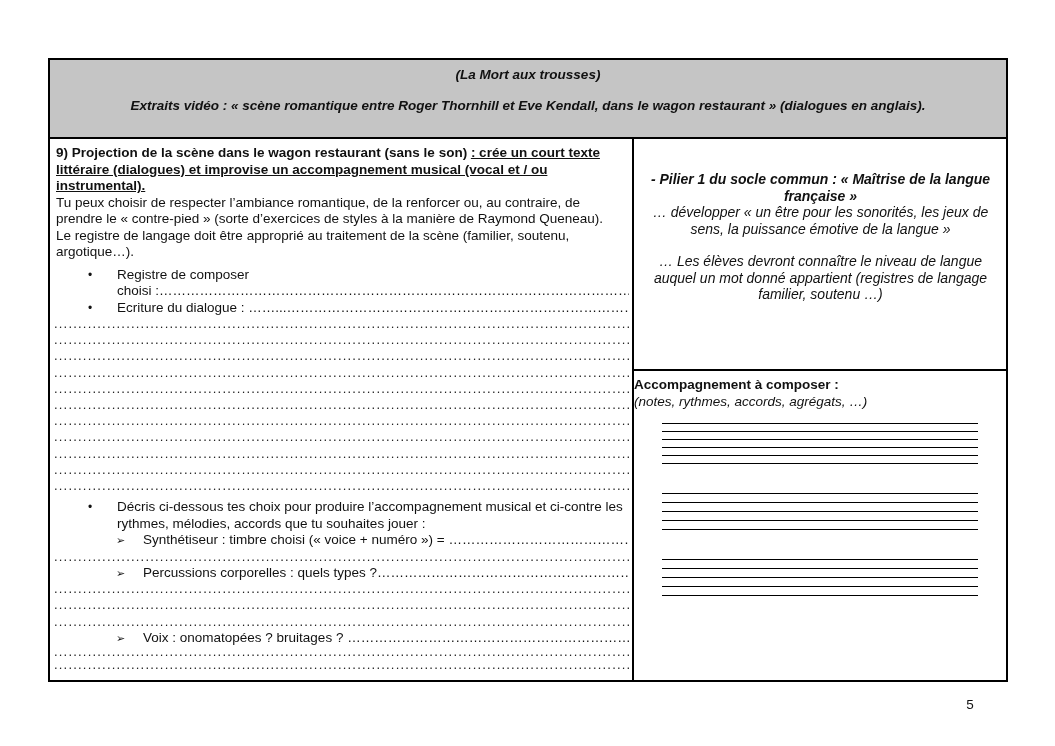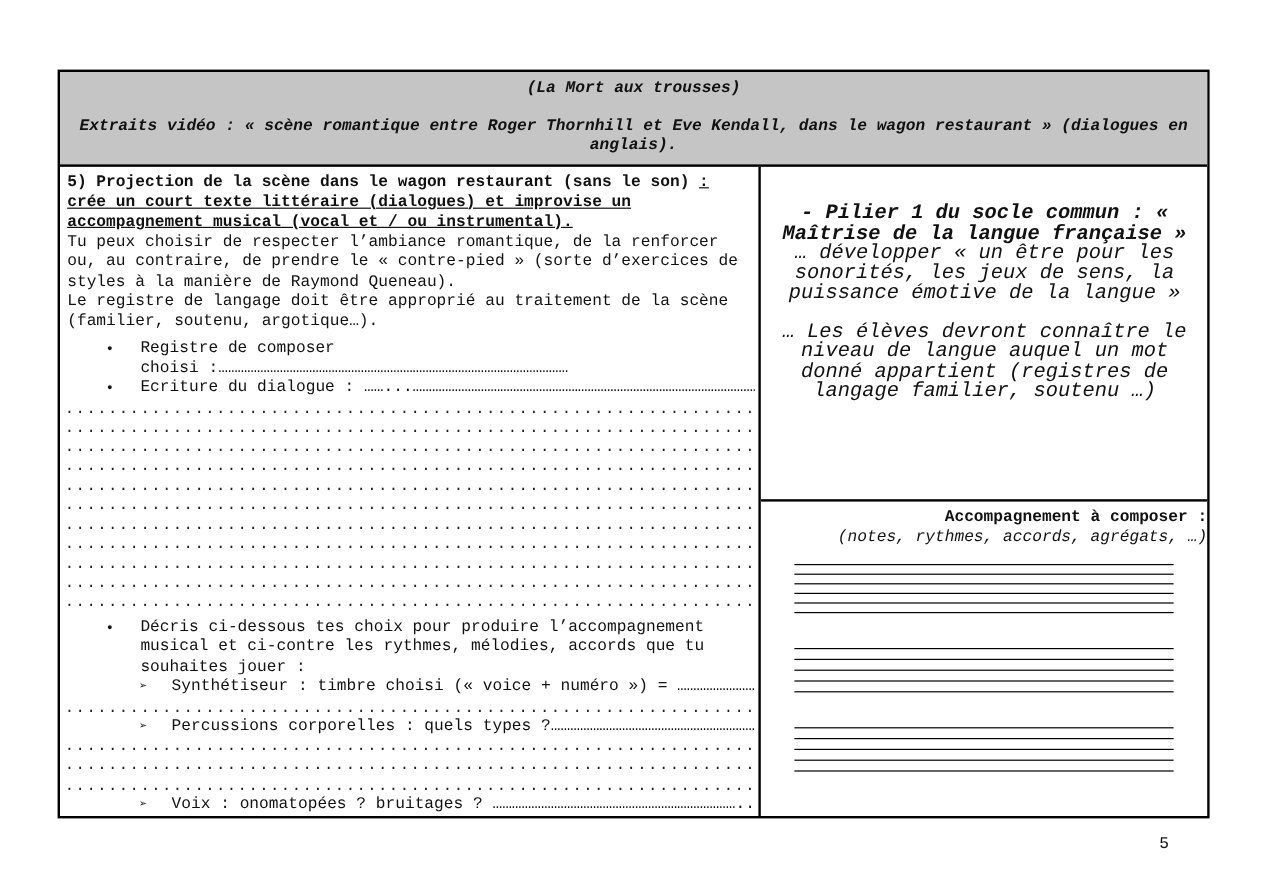--- a/index.html
+++ b/index.html
@@ -1,18 +1,18 @@
 <!DOCTYPE html>
 <html><head>
 <meta charset="utf-8">
 <style>
   html,body { margin:0; padding:0; background:#ffffff; }
   .sheet {
     position:relative; width:1055px; height:746px; background:#ffffff;
-    font-family:Liberation Mono, monospace; color:#111;
+    font-family:Liberation Sans, sans-serif; color:#111;
     overflow:hidden;
   }
   .doc-table {
     position:absolute; left:48px; top:58px; width:960px; height:624px;
     border:2px solid #000; box-sizing:border-box;
     display:flex; flex-direction:column; background:#fff;
   }
   
   .header-cell {
     height:79px; box-sizing:border-box; border-bottom:2px solid #000;
@@ -27,29 +27,29 @@
   .body-row { flex:1; display:flex; min-height:0; }
   .left-cell {
     width:582px; box-sizing:border-box; padding:6px 3px 0 4px;
     font-size:13.5px; line-height:16.5px; overflow:hidden;
   }
   .right-col {
     flex:1; border-left:2px solid #000; box-sizing:border-box;
     display:flex; flex-direction:column; min-width:0;
   }
   .right-top {
-    height:279px; box-sizing:border-box; border-bottom:2px solid #000;
+    height:232px; box-sizing:border-box; border-bottom:2px solid #000;
     text-align:center; padding:32px 11px 0 12px;
-    font-size:17px; line-height:16.5px; font-style:italic;
+    font-size:14px; line-height:16.5px; font-style:italic;
   }
   .pilier-title { font-weight:bold; margin:0 0 0 0; }
   .pilier-p { margin:0; }
   .pilier-p2 { margin-top:16px; }
   .right-bottom {
-    flex:1; box-sizing:border-box; text-align:right; padding-top:5px;
+    flex:1; box-sizing:border-box; text-align:left; padding-top:5px;
     font-size:13.5px; line-height:17px; overflow:hidden;
   }
   .accomp-title { font-weight:bold; }
   .accomp-subtitle { font-style:italic; }
   
   .intro { margin:0 0 0 2px; }
   .intro b { font-weight:bold; }
   .intro .u { text-decoration:underline; }
   .para { margin:0 0 0 2px; }
   .bullets { margin-top:6px; }
@@ -84,21 +84,21 @@
     <div class="header-cell">
       <div class="hdr-title">(La Mort aux trousses)</div>
       <div class="hdr-gap"></div>
       <div class="hdr-extraits">Extraits vidéo : « scène romantique entre Roger Thornhill et Eve Kendall, dans le wagon restaurant » (dialogues en anglais).</div>
     </div>
 
     <div class="body-row">
 
       <div class="left-cell">
         <div class="intro">
-          <b>5) Projection de la scène dans le wagon restaurant (sans le son) </b><b class="u">: crée un court texte littéraire (dialogues) et improvise un accompagnement musical (vocal et / ou instrumental).</b>
+          <b>9) Projection de la scène dans le wagon restaurant (sans le son) </b><b class="u">: crée un court texte littéraire (dialogues) et improvise un accompagnement musical (vocal et / ou instrumental).</b>
         </div>
         <p class="para">Tu peux choisir de respecter l’ambiance romantique, de la renforcer ou, au contraire, de prendre le « contre-pied » (sorte d’exercices de styles à la manière de Raymond Queneau).</p>
         <p class="para">Le registre de langage doit être approprié au traitement de la scène (familier, soutenu, argotique…).</p>
 
         <div class="bullets">
           <div class="bullet-row">
             <span class="b-marker b-marker-dot">•</span>
             <span class="b-text">
               <span>Registre de composer</span>
               <span class="oneline" style="display:block">choisi :………………………………………………………………………………………………</span>

